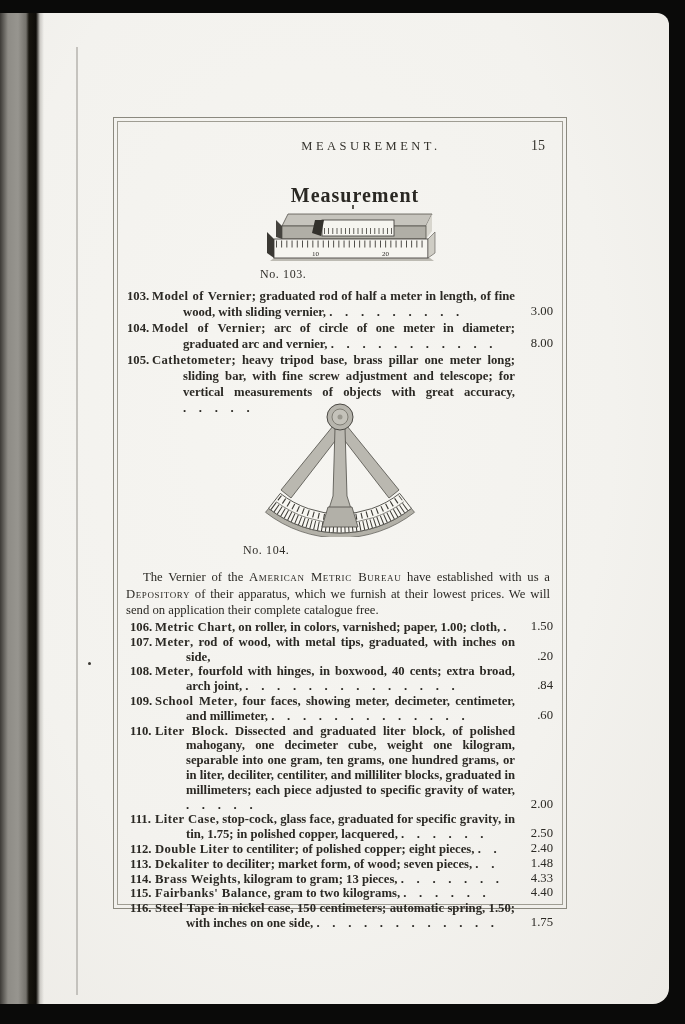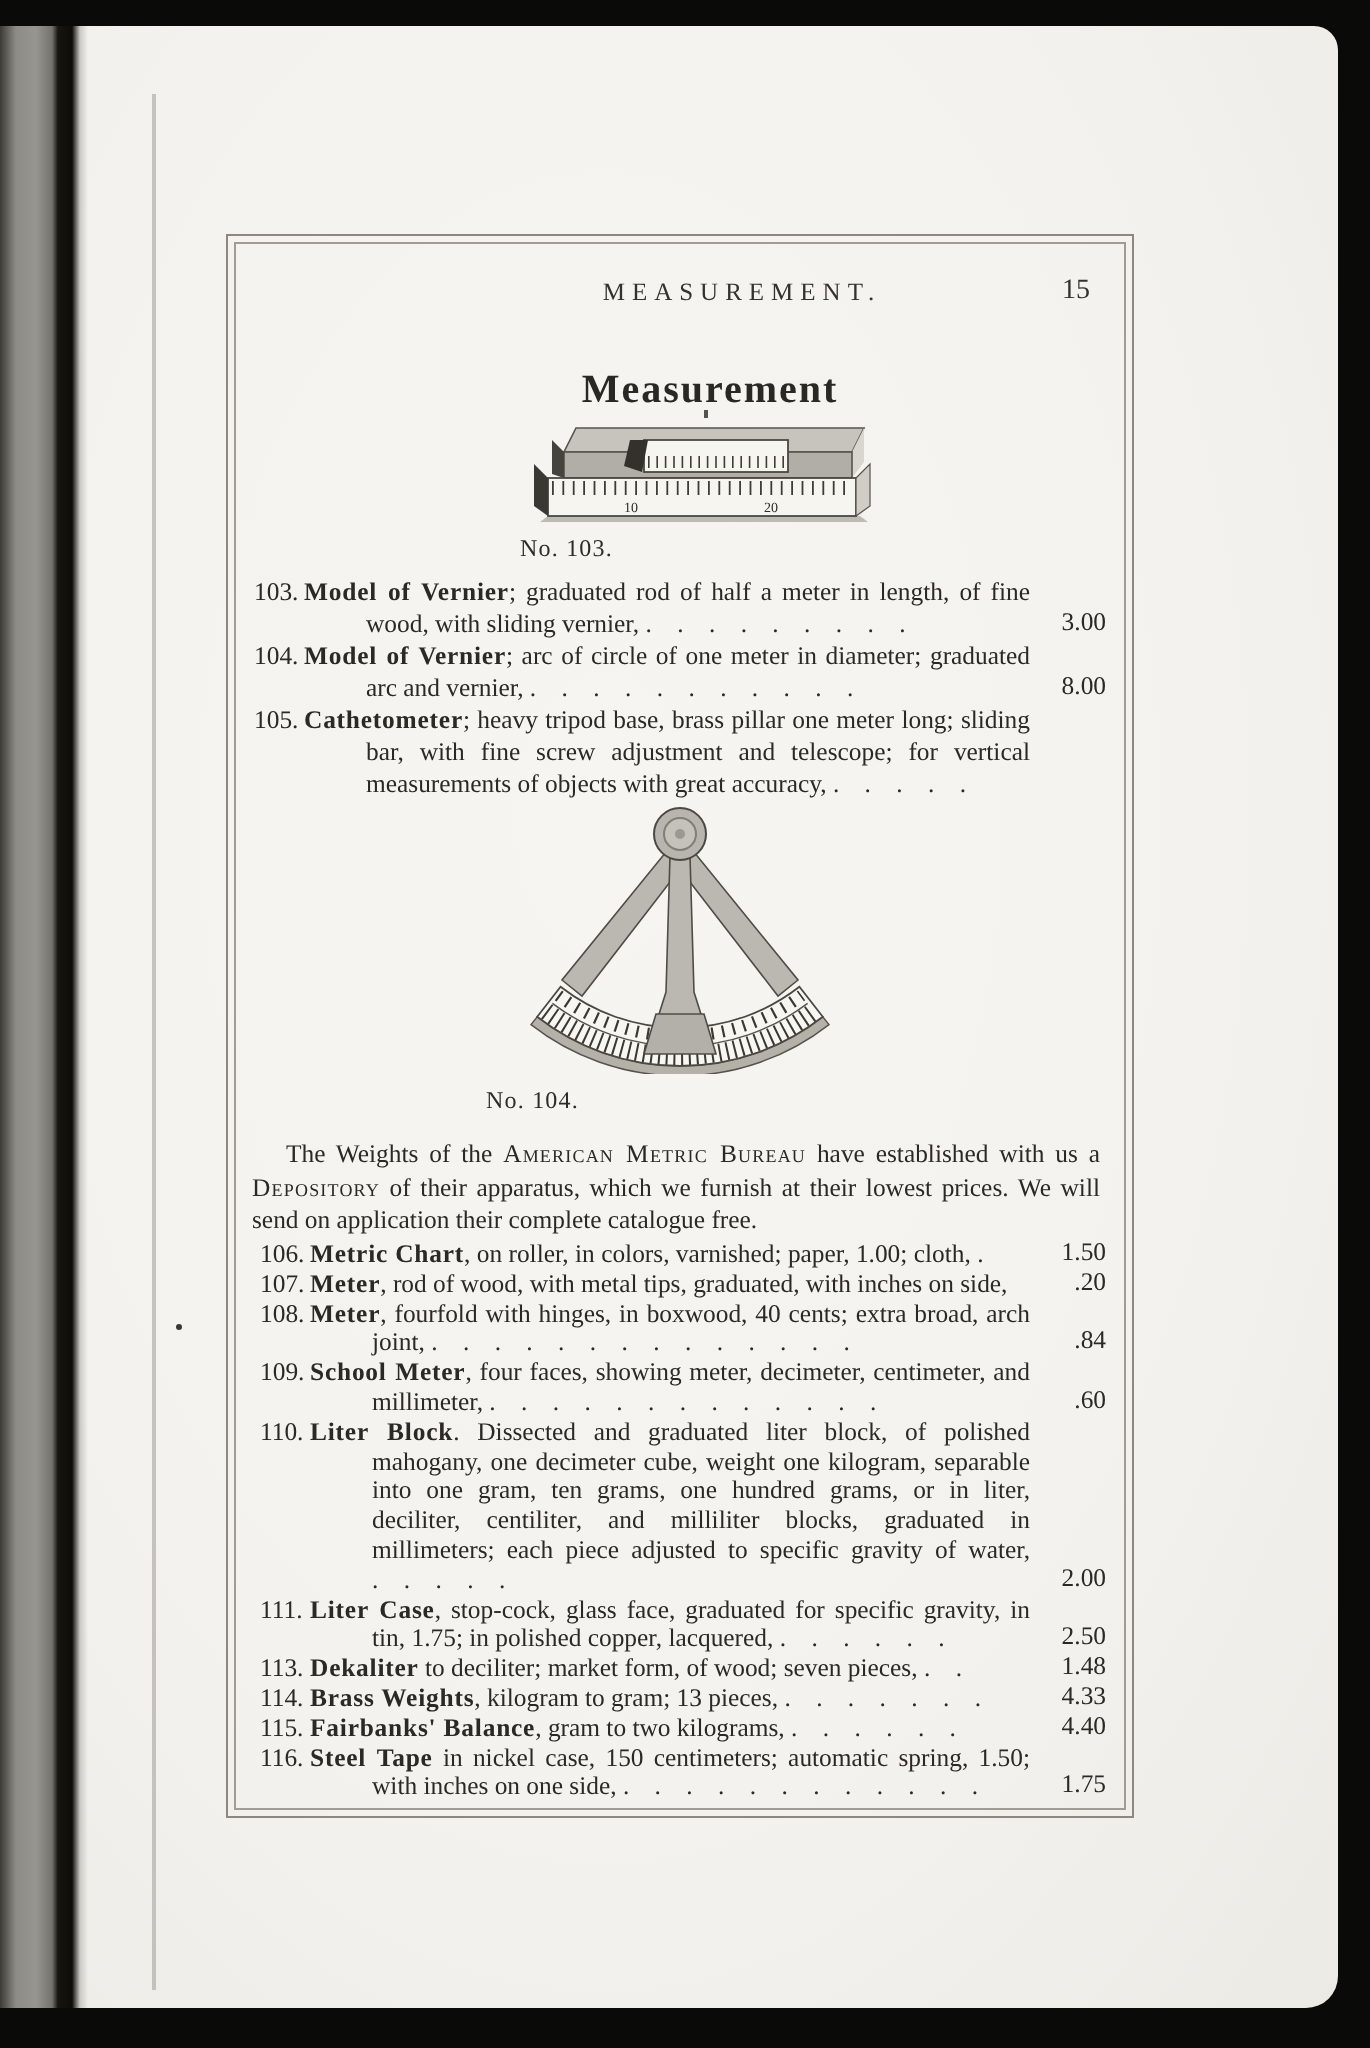--- a/index.html
+++ b/index.html
@@ -44,21 +44,21 @@
   }
   .title-mark { position:absolute; left:352px; top:192px; width:2px; height:4px; background:#55534d; }
 
   .figure { position:absolute; }
   .fig-caption { position:absolute; font-size:12px; letter-spacing:.6px; color:#2e2c27; }
 
   .item-list { position:absolute; font-size:12.7px; }
   .list-upper { left:127px; top:275px; width:426px; line-height:16px; }
   .list-lower { left:130px; top:607px; width:423px; line-height:14.8px; }
   .item { position:relative; text-align:justify; }
-  .item .txt { display:block; margin-right:38px; padding-left:56px; text-indent:-56px; }
+  .item .txt { display:block; margin-right:38px; padding-left:56px; text-indent:-56px;font-weight:bold; }
   .item .num { display:inline-block; width:25px; text-indent:0; }
   .item b { letter-spacing:.4px; }
   .item .price { position:absolute; right:0; bottom:1px; font-size:12.7px; }
 
   .intro {
     position:absolute; left:126px; top:556px; width:424px;
     font-size:12.7px; line-height:16.5px; text-align:justify; text-indent:17px;
   }
   .sc { font-variant:small-caps; letter-spacing:.6px; }
 </style>
@@ -130,21 +130,21 @@
       <path d="M33.2,100.7 A106,106 0 0 0 160.8,100.7" stroke="#55534d" stroke-width="0.7" fill="none"></path>
 
       <polygon points="85,106 109,106 115,126 79,126" fill="#b2b0a8" stroke="#4e4c46" stroke-width="0.8"></polygon>
 
       <circle cx="97" cy="16" r="13" fill="#b7b5ad" stroke="#4a4843" stroke-width="1"></circle>
       <circle cx="97" cy="16" r="8" fill="#c4c2ba" stroke="#807e75" stroke-width="1"></circle>
       <circle cx="97" cy="16" r="2.5" fill="#9a988f"></circle>
     </svg>
     <div class="fig-caption" style="left:243px; top:530px; width:194px;">No. 104.</div>
 
-    <div class="intro"><span>The Weights of the </span><span class="sc">American Metric Bureau</span><span> have established with us a </span><span class="sc">Depository</span><span> of their apparatus, which we furnish at their lowest prices.  We will send on application their complete catalogue free.</span></div>
+    <div class="intro"><span>The Vernier of the </span><span class="sc">American Metric Bureau</span><span> have established with us a </span><span class="sc">Depository</span><span> of their apparatus, which we furnish at their lowest prices.  We will send on application their complete catalogue free.</span></div>
 
     <div class="item-list list-lower">
       <div class="item">
         <span class="txt"><span class="num">106.</span><b>Metric Chart</b><span>, on roller, in colors, varnished; paper, 1.00; cloth, .</span></span>
         <span class="price">1.50</span>
       </div>
       <div class="item">
         <span class="txt"><span class="num">107.</span><b>Meter</b><span>, rod of wood, with metal tips, graduated, with inches on side,</span></span>
         <span class="price">.20</span>
       </div>
@@ -158,20 +158,24 @@
       </div>
       <div class="item">
         <span class="txt"><span class="num">110.</span><b>Liter Block</b><span>. Dissected and graduated liter block, of polished mahogany, one decimeter cube, weight one kilogram, separable into one gram, ten grams, one hundred grams, or in liter, deciliter, centiliter, and milliliter blocks, graduated in millimeters; each piece adjusted to specific gravity of water, . . . . .</span></span>
         <span class="price">2.00</span>
       </div>
       <div class="item">
         <span class="txt"><span class="num">111.</span><b>Liter Case</b><span>, stop-cock, glass face, graduated for specific gravity, in tin, 1.75; in polished copper, lacquered, . . . . . .</span></span>
         <span class="price">2.50</span>
       </div>
       <div class="item">
+        <span class="txt"><span class="num">112.</span><b>Double Liter</b><span> to centiliter; of polished copper; eight pieces, . .</span></span>
+        <span class="price">2.40</span>
+      </div>
+      <div class="item">
         <span class="txt"><span class="num">113.</span><b>Dekaliter</b><span> to deciliter; market form, of wood; seven pieces, . .</span></span>
         <span class="price">1.48</span>
       </div>
       <div class="item">
         <span class="txt"><span class="num">114.</span><b>Brass Weights</b><span>, kilogram to gram; 13 pieces, . . . . . . .</span></span>
         <span class="price">4.33</span>
       </div>
       <div class="item">
         <span class="txt"><span class="num">115.</span><b>Fairbanks' Balance</b><span>, gram to two kilograms, . . . . . .</span></span>
         <span class="price">4.40</span>

